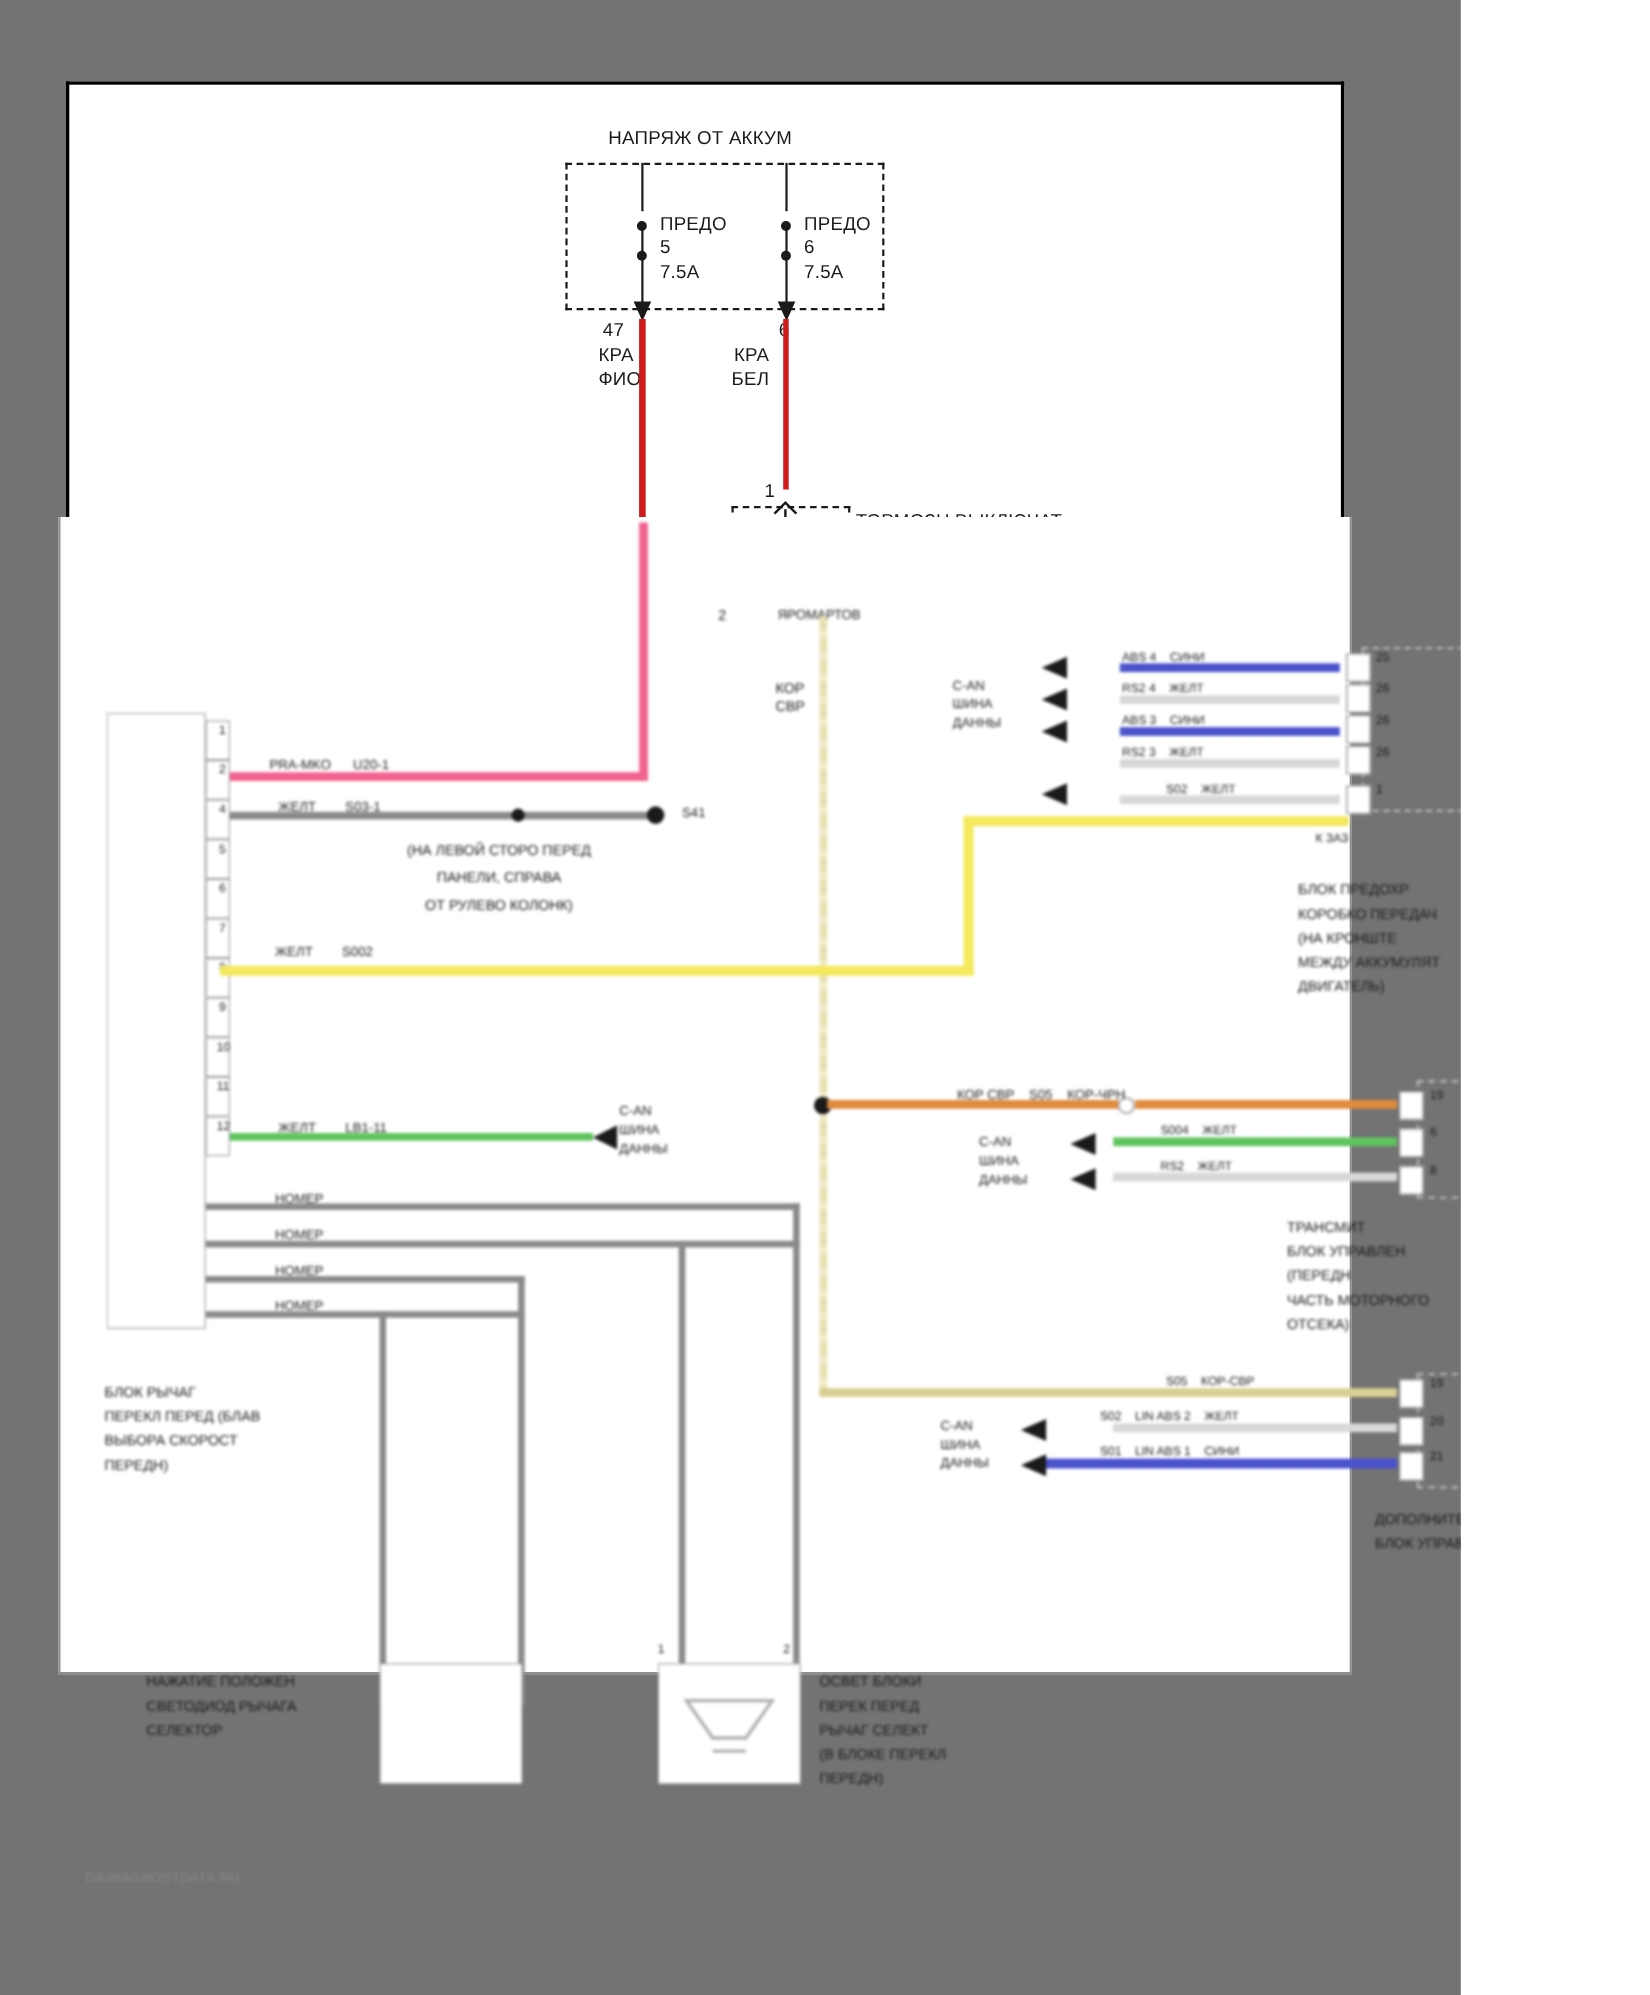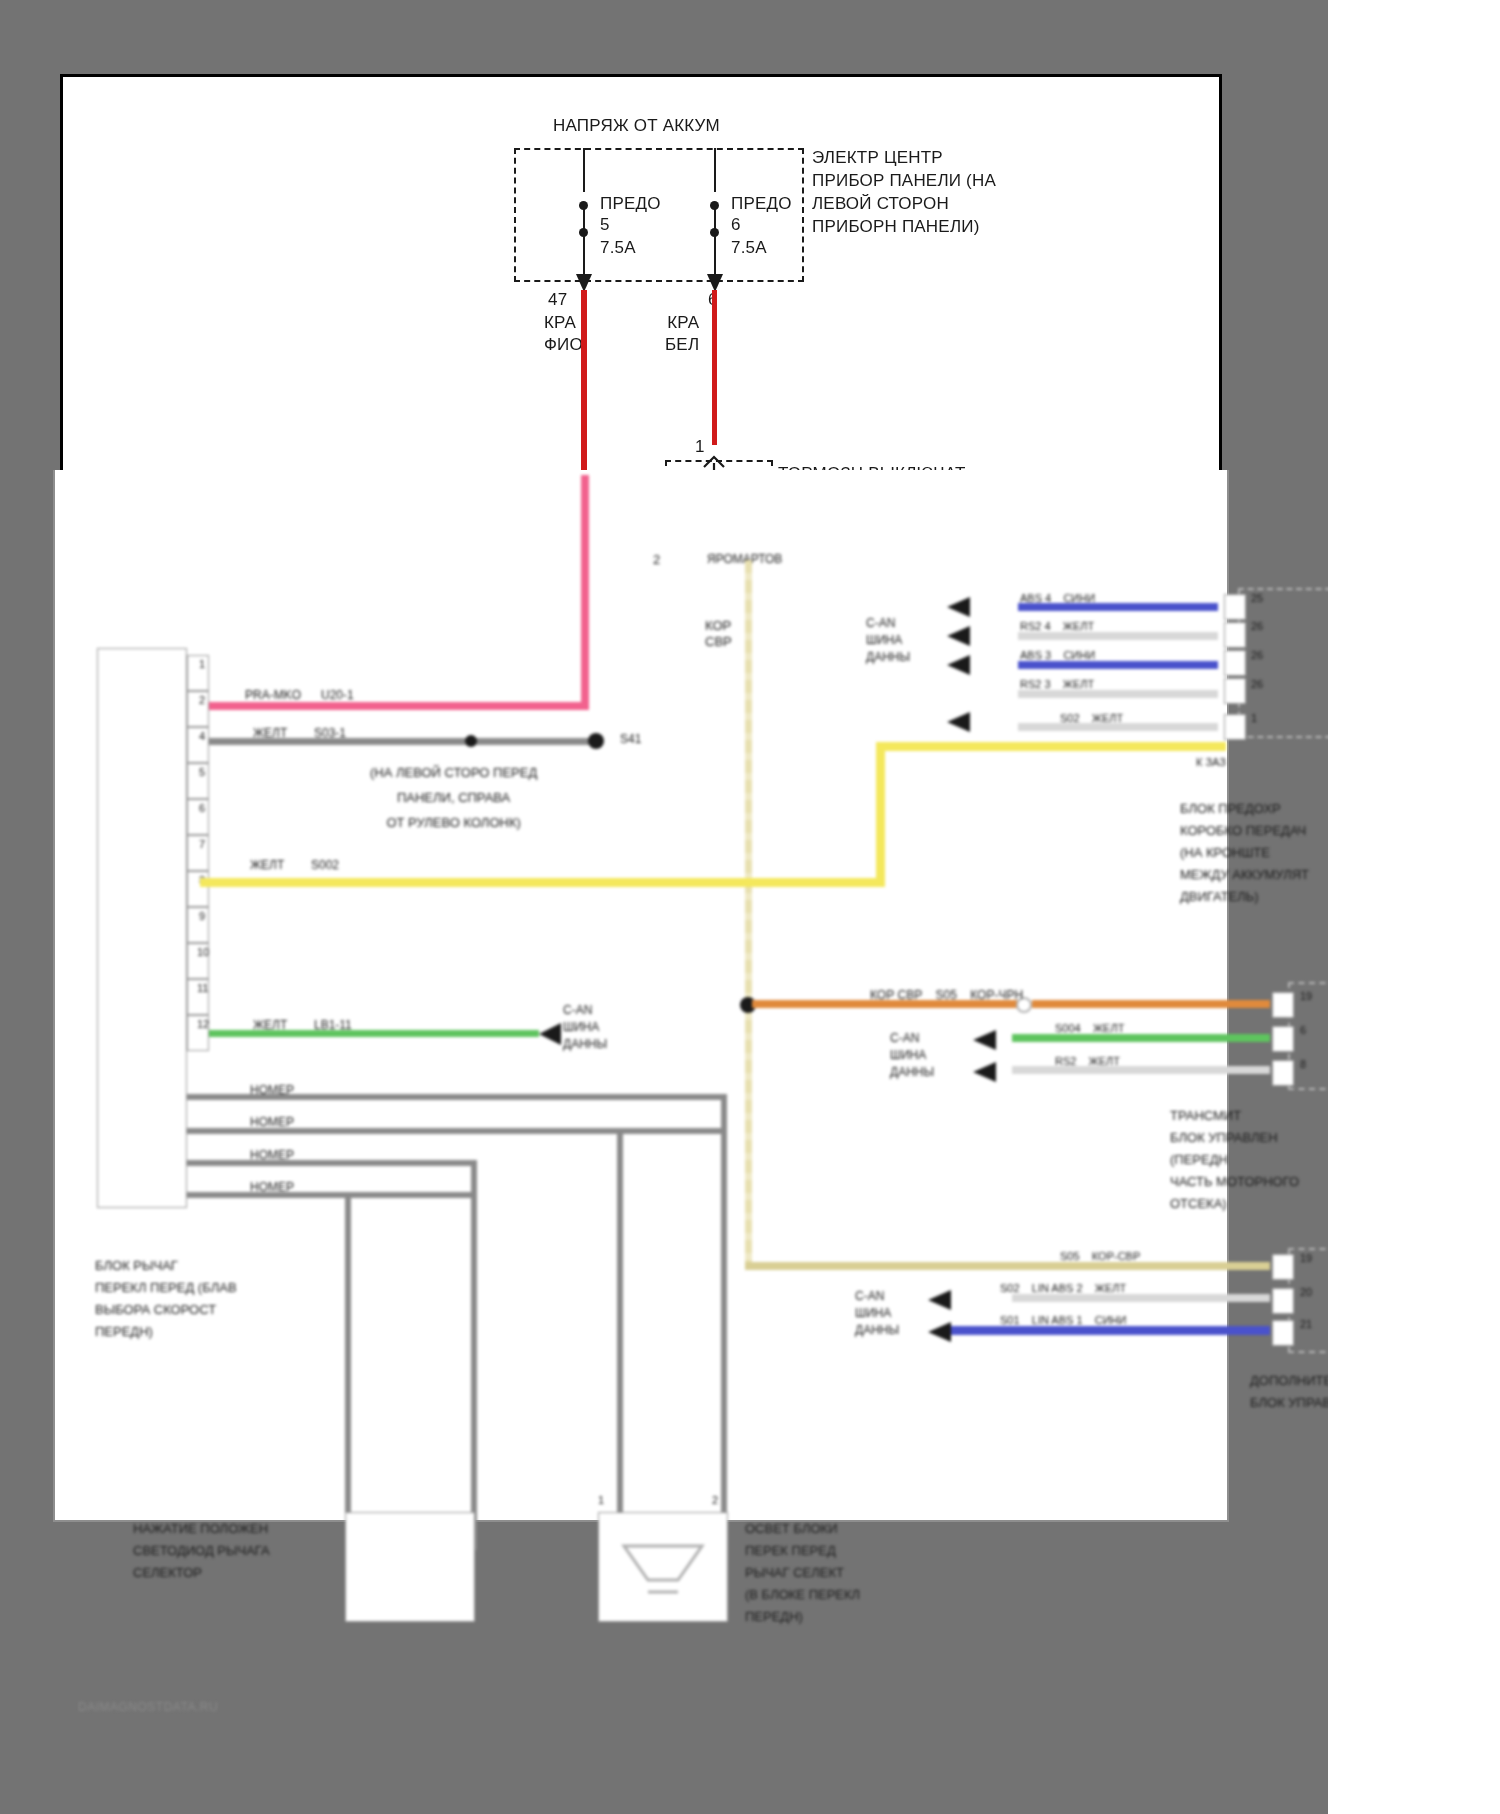--- a/index.html
+++ b/index.html
@@ -67,24 +67,20 @@
 <body>
 
 <div id="page">
 
   <div id="top-frame"></div>
 
   <div class="lbl crisp-text" style="left:553px; top:116px;">НАПРЯЖ ОТ АККУМ</div>
 
   <div class="dashbox" style="left:514px; top:148px; width:290px; height:134px;"></div>
 
-  <div class="lbl crisp-text" style="left:812px; top:146px; line-height:23px;">ЭЛЕКТР ЦЕНТР
-ПРИБОР ПАНЕЛИ (НА
-ЛЕВОЙ СТОРОН
-ПРИБОРН ПАНЕЛИ)</div>
 
   <div class="wire" style="left:583px; top:148px; width:2px; height:44px; background:#1a1a1a;"></div>
   <div class="dot" style="left:579px; top:201px; width:9px; height:9px;"></div>
   <div class="wire" style="left:583px; top:206px; width:2px; height:25px; background:#1a1a1a;"></div>
   <div class="dot" style="left:579px; top:228px; width:9px; height:9px;"></div>
   <div class="wire" style="left:583px; top:234px; width:2px; height:44px; background:#1a1a1a;"></div>
 
   <svg class="sharp" style="left:575px; top:272px;" width="18" height="20" viewBox="0 0 18 20">
     <polygon points="9,20 1,2 17,2" fill="#1a1a1a"></polygon>
   </svg>

